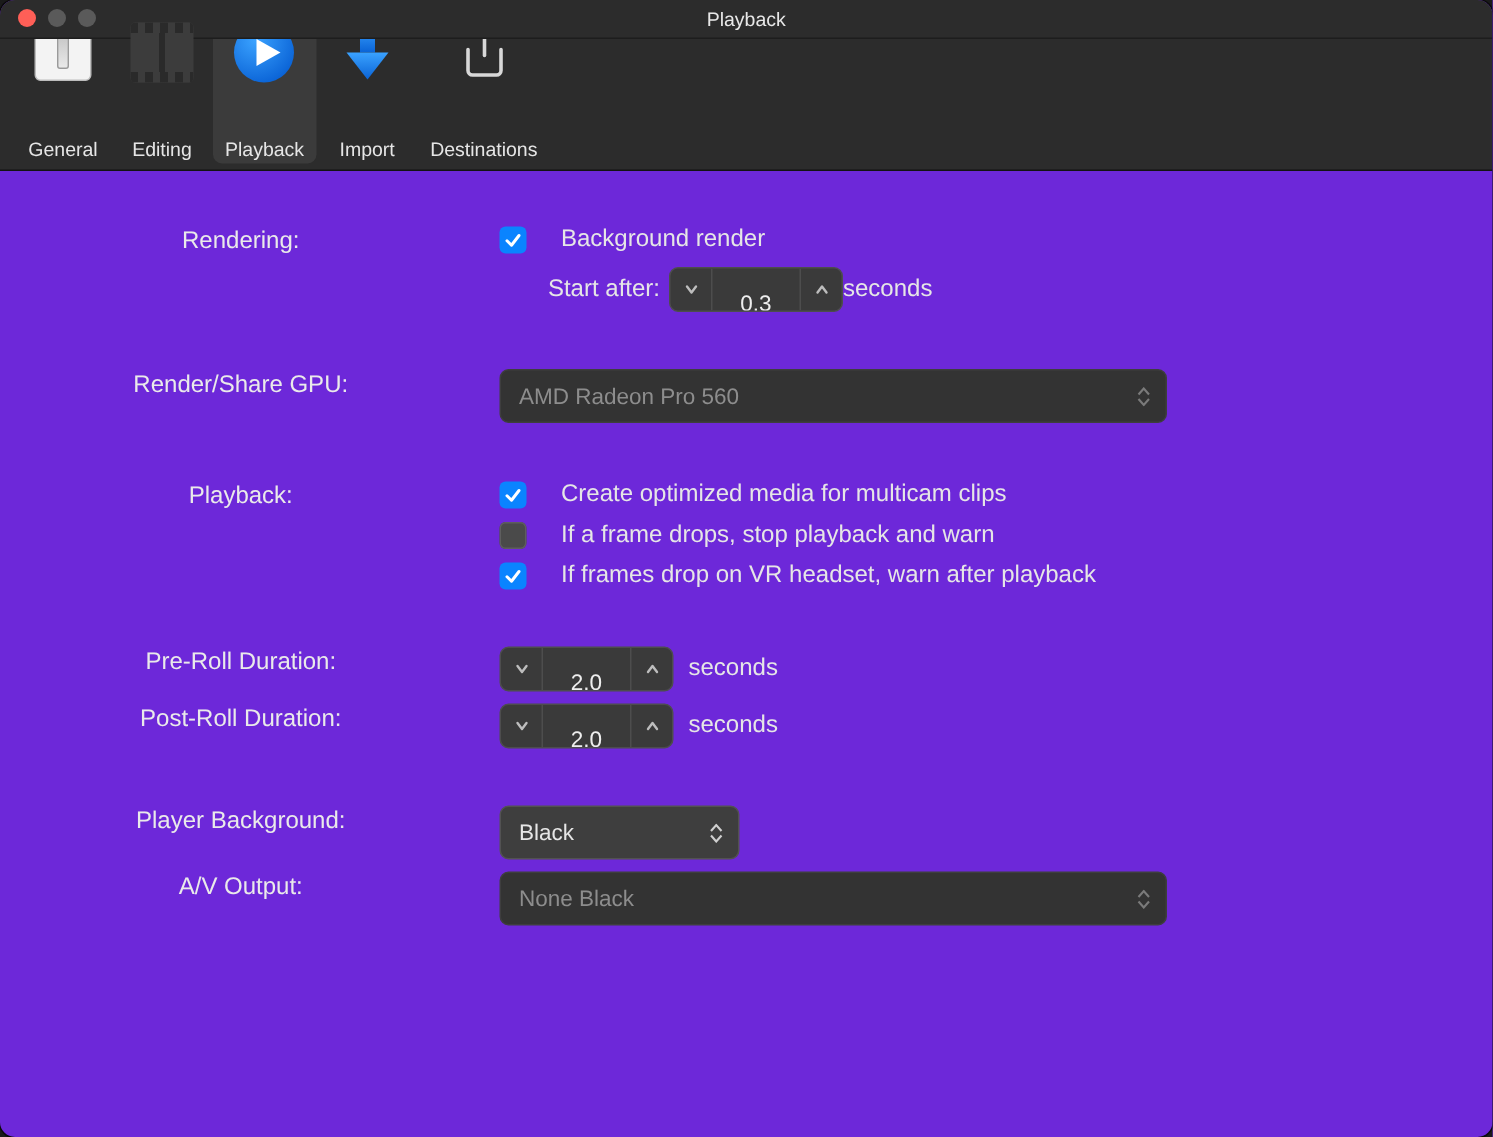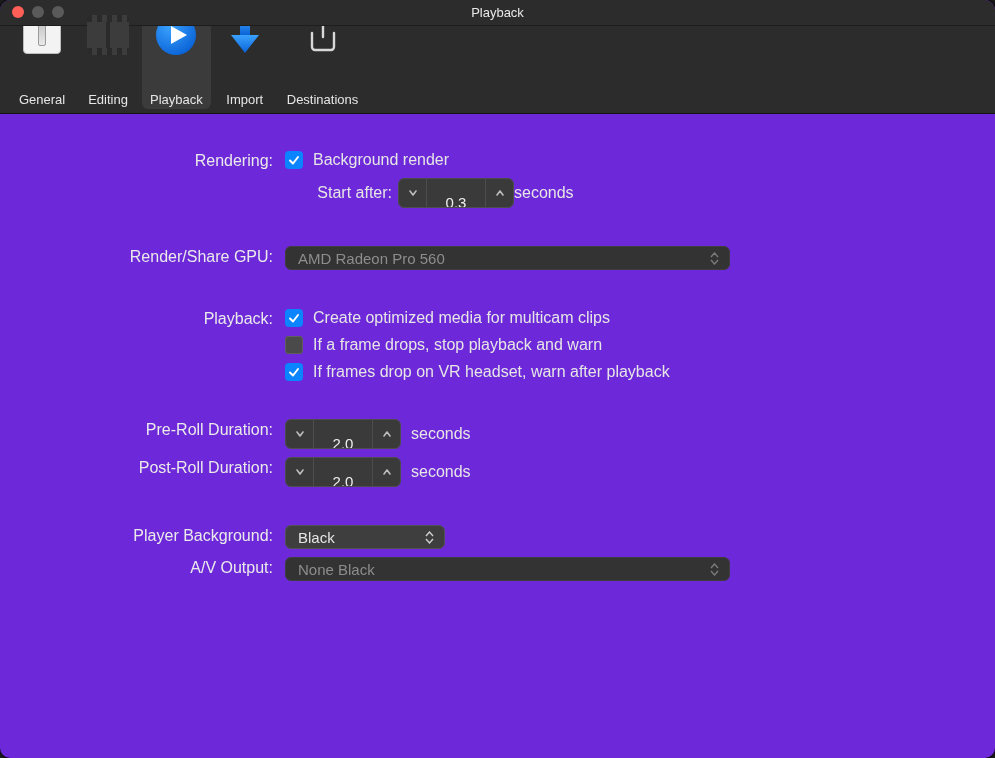--- a/index.html
+++ b/index.html
@@ -147,22 +147,22 @@
     }
     .row {
       display: flex;
       align-items: flex-start;
       margin-bottom: 14px;
     }
     .row.tight { margin-bottom: 8px; }
     .section-gap { height: 24px; }
 
     .lbl {
-      width: 285px;
-      text-align: right;
+      width: 333px;
+      text-align: center;
       padding-right: 12px;
       padding-top: 2px;
       color: #eaeaea;
     }
     .ctrl {
       flex: 1;
       display: flex;
       align-items: center;
       gap: 10px;
     }
@@ -174,21 +174,21 @@
       border-radius: 4px;
       display: inline-flex;
       align-items: center;
       justify-content: center;
       flex-shrink: 0;
       margin-top: 1px;
     }
     .cb.on  { background: #0a84ff; }
     .cb.off { background: #4a4a4a; box-shadow: inset 0 0 0 1px #5e5e5e; }
     .cb.on svg { display:block; }
-    .cbrow { display:flex; align-items:center; gap:10px; }
+    .cbrow { display:flex; align-items:center; gap:23px; }
 
     
     .subrow {
       display:flex; align-items:center; gap:0;
       padding-left: 0;
     }
     .sublabel { text-align:right; padding-right:6px; }
 
     
     .stepper {
@@ -215,21 +215,21 @@
       flex:1;
       display:flex; align-items:center; justify-content:center;
       font-size: 15px;
       color: #eee;
       padding: 0 6px;
       margin-top: 19px;
     }
 
     
     .select {
-      height: 24px;
+      height: 36px;
       background: #3e3e3e;
       border: 1px solid #525252;
       border-radius: 6px;
       display:flex;
       align-items:center;
       justify-content:space-between;
       padding: 0 10px 0 12px;
       color: #e6e6e6;
       font-size: 15px;
       min-width: 150px;

